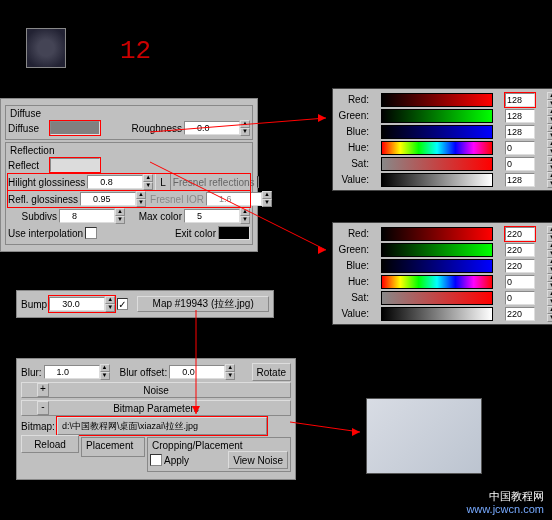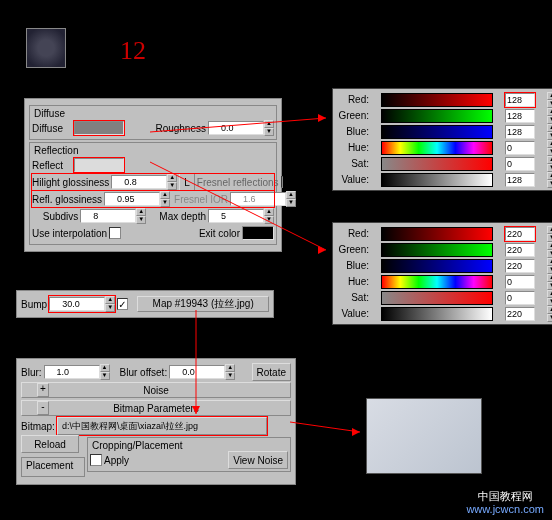--- a/index.html
+++ b/index.html
@@ -23,34 +23,34 @@
 .color-row{display:flex;align-items:center;gap:12px;margin:1px 0;height:15px}
 .clbl{width:34px;text-align:right;font-size:10px}
 .gradient-r{width:110px;height:12px;border:1px solid #000;background:linear-gradient(to right,#000,#f00)}
 .gradient-g{width:110px;height:12px;border:1px solid #000;background:linear-gradient(to right,#000,#0f0)}
 .gradient-b{width:110px;height:12px;border:1px solid #000;background:linear-gradient(to right,#000,#00f)}
 .gradient-hue{width:110px;height:12px;border:1px solid #000;background:linear-gradient(to right,#f00,#ff0,#0f0,#0ff,#00f,#f0f,#f00)}
 .gradient-sat{width:110px;height:12px;border:1px solid #000;background:linear-gradient(to right,#888,#f00)}
 .gradient-val{width:110px;height:12px;border:1px solid #000;background:linear-gradient(to right,#000,#fff)}
 .cval{width:26px;height:12px;font-size:9px;border:1px inset #ddd;background:#fff;text-align:left;padding:0 1px}
 .thumb{position:absolute;width:38px;height:38px;background:radial-gradient(circle,#445 30%,#223 80%);border:1px solid #888}
-.bignum{position:absolute;color:#c00;font-size:26px;font-family:Liberation Serif, serif}
+.bignum{position:absolute;color:#c00;font-size:26px;font-family:Liberation Mono, monospace}
 .preview{position:absolute;width:114px;height:74px;background:linear-gradient(135deg,#d8dce4,#bcc4d0);border:1px solid #555}
-.watermark{position:absolute;right:8px;bottom:4px;color:#7af;font-size:11px;text-align:center;line-height:13px}
+.watermark{position:absolute;right:8px;bottom:4px;color:#7af;font-size:11px;text-align:right;line-height:13px}
 .widebtn{background:#c0c0c0;border:1px outset #ddd;font-size:10px;width:146px;height:14px;text-align:center}
 .section-hdr{background:#c0c0c0;border:1px outset #ddd;font-size:10px;text-align:center;height:14px;display:flex;align-items:center;justify-content:center;margin:2px 0}
 .sign{width:10px;height:12px;background:#c0c0c0;border:1px outset #ddd;text-align:center;font-size:10px;line-height:10px}
 </style>
 </head>
 <body>
 
 <div class="thumb" style="left:26px;top:28px"></div>
 <div class="bignum" style="left:120px;top:36px">12</div>
 
-<div class="panel" style="left:24px;top:98px;width:248px">
+<div class="panel" style="left:0;top:98px;width:248px">
   <div class="groupbox">
     <div class="gb-title">Diffuse</div>
     <div class="row">
       <span class="lbl" style="width:40px">Diffuse</span>
       <div class="swatch redbox" style="background:#808080"></div>
       <span style="flex:1"></span>
       <span class="lbl">Roughness</span>
       <div class="spin">
           <input value="0.0" style="">
           <div class="spin-btns">
@@ -101,21 +101,21 @@
     <div class="row">
       <span class="lbl" style="width:72px;text-align:right">Subdivs</span>
       <div class="spin">
           <input value="8" style="">
           <div class="spin-btns">
             <span>▲</span>
             <span>▼</span>
           </div>
         </div>
       <span style="width:14px"></span>
-      <span class="lbl">Max depth</span>
+      <span class="lbl">Max color</span>
       <div class="spin">
           <input value="5" style="">
           <div class="spin-btns">
             <span>▲</span>
             <span>▼</span>
           </div>
         </div>
     </div>
     <div class="row">
       <span class="lbl">Use interpolation</span>
@@ -171,21 +171,21 @@
   </div>
   <div class="section-hdr">
     <span class="sign" style="position:absolute;left:20px">-</span>
     <span>Bitmap Parameters</span>
   </div>
   <div class="row">
     <span class="lbl">Bitmap:</span>
     <div class="btn redbox" style="width:200px;font-size:9px">d:\中国教程网\桌面\xiazai\拉丝.jpg</div>
   </div>
   <div class="row" style="align-items:flex-start;height:auto">
-    <div style="display:flex;flex-direction:column;gap:2px">
+    <div style="display:flex;gap:2px">
       <span class="btn" style="width:48px;justify-content:center">Reload</span>
       <div class="groupbox" style="width:58px;height:14px"><span class="gb-title">Placement</span></div>
     </div>
     <div class="groupbox" style="flex:1">
       <div class="gb-title">Cropping/Placement</div>
       <div class="row">
         <span class="chk"></span>
         <span class="lbl">Apply</span>
         <span style="flex:1"></span>
         <span class="btn">View Noise</span>

